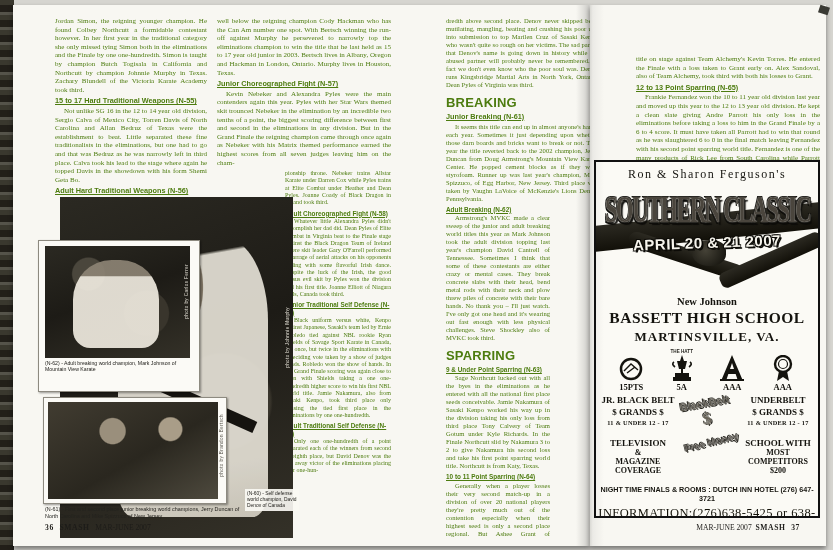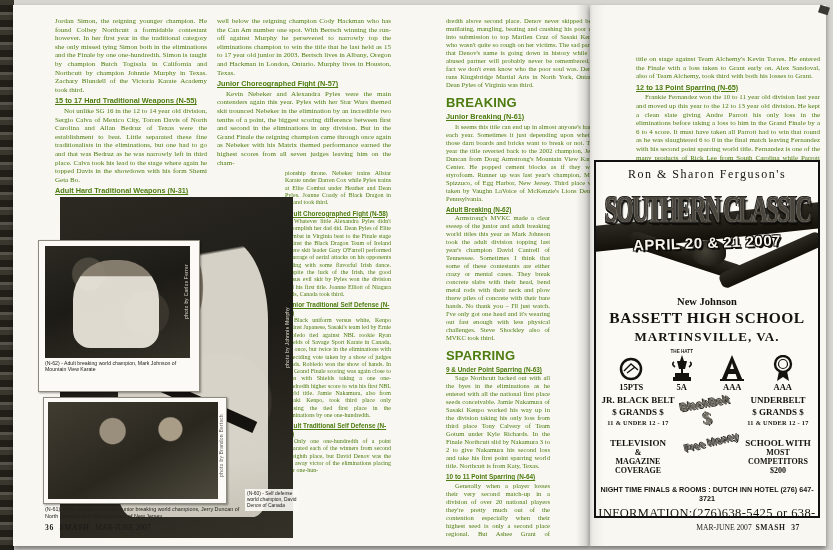--- a/index.html
+++ b/index.html
@@ -116,21 +116,21 @@
 
 <div id="spread">
   <div id="binding-strip"></div>
 
   <div class="page" id="page-left">
 
     <div class="col" id="col1" style="left:42px;top:12px;width:152px;height:180px;">
       <p class="p noindent">Jordan Simon, the reigning younger champion. He found Colbey Northcutt a formidable contestant however. In her first year in the traditional category she only missed tying Simon both in the eliminations and the Finale by one one-hundredth. Simon is taught by champion Butch Togisala in California and Northcutt by champion Johnnie Murphy in Texas. Zachary Blundell of the Victoria Karate Academy took third.</p>
       <div class="subhead">15 to 17 Hard Traditional Weapons (N-55)</div>
       <p class="p">Not unlike SG 16 in the 12 to 14 year old division, Sergio Calva of Mexico City, Torren Davis of North Carolina and Allan Bedruz of Texas were the establishment to beat. Little separated these fine traditionalists in the eliminations, but one had to go and that was Bedruz as he was narrowly left in third place. Calva took his lead to the stage where again he topped Davis in the showdown with his form Shemi Geta Bo.</p>
-      <div class="subhead">Adult Hard Traditional Weapons (N-31)</div>
+      <div class="subhead">Adult Hard Traditional Weapons (N-56)</div>
       <p class="p">Three number one national seeds collided in this division. In another of those strange upsets, WestPac seeded Brandon Bertsch tied PanAm/Latin seeded Johnnie Murphy, scoring</p>
     </div>
 
     <div class="col" id="col2" style="left:204px;top:12px;width:174px;height:520px;">
       <p class="p noindent">well below the reigning champion Cody Hackman who has the Can Am number one spot. With Bertsch winning the run-off against Murphy he persevered to narrowly top the eliminations champion to win the title that he last held as 15 to 17 year old junior in 2003. Bertsch lives in Albany, Oregon and Hackman in London, Ontario. Murphy lives in Houston, Texas.</p>
       <div class="subhead">Junior Choreographed Fight (N-57)</div>
       <p class="p">Kevin Nebeker and Alexandra Pyles were the main contenders again this year. Pyles with her Star Wars themed skit trounced Nebeker in the elimination by an incredible two tenths of a point, the biggest scoring difference between first and second in the eliminations in any division. But in the Grand Finale the reigning champion came through once again as Nebeker with his Matrix themed performance earned the highest scores from all seven judges leaving him on the cham-</p>
       <div class="narrow">
         <p class="p noindent">pionship throne. Nebeker trains Allstar Karate under Darren Cox while Pyles trains at Elite Combat under Heather and Dean Pyles. Joanne Coady of Black Dragon in Ireland took third.</p>
         <div class="subhead">Adult Choreographed Fight (N-58)</div>

